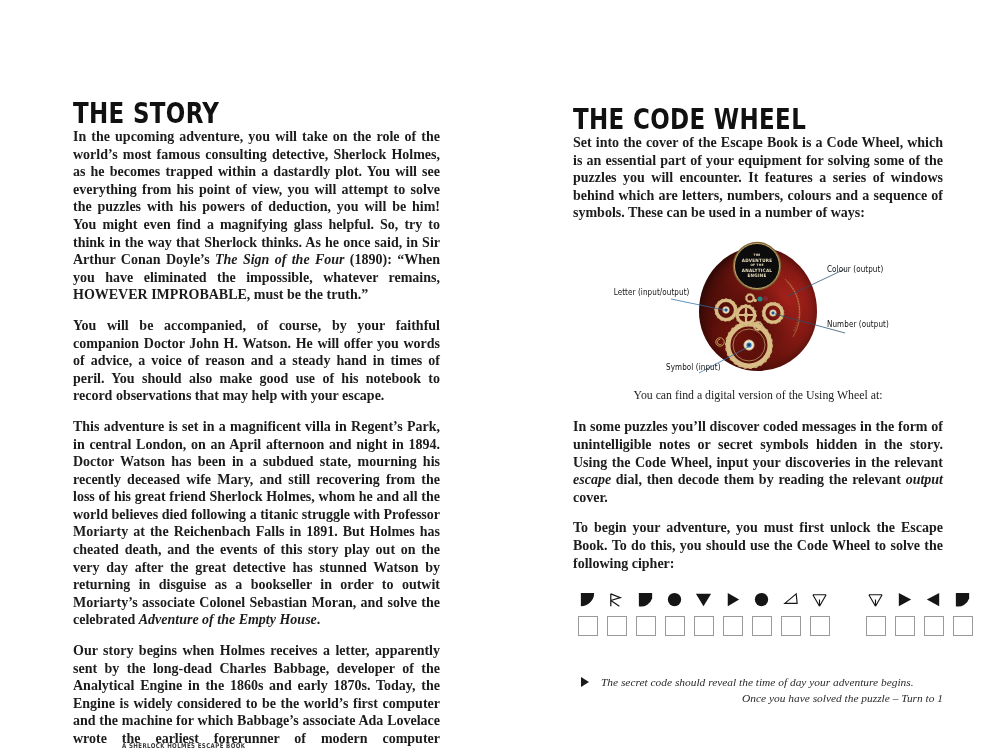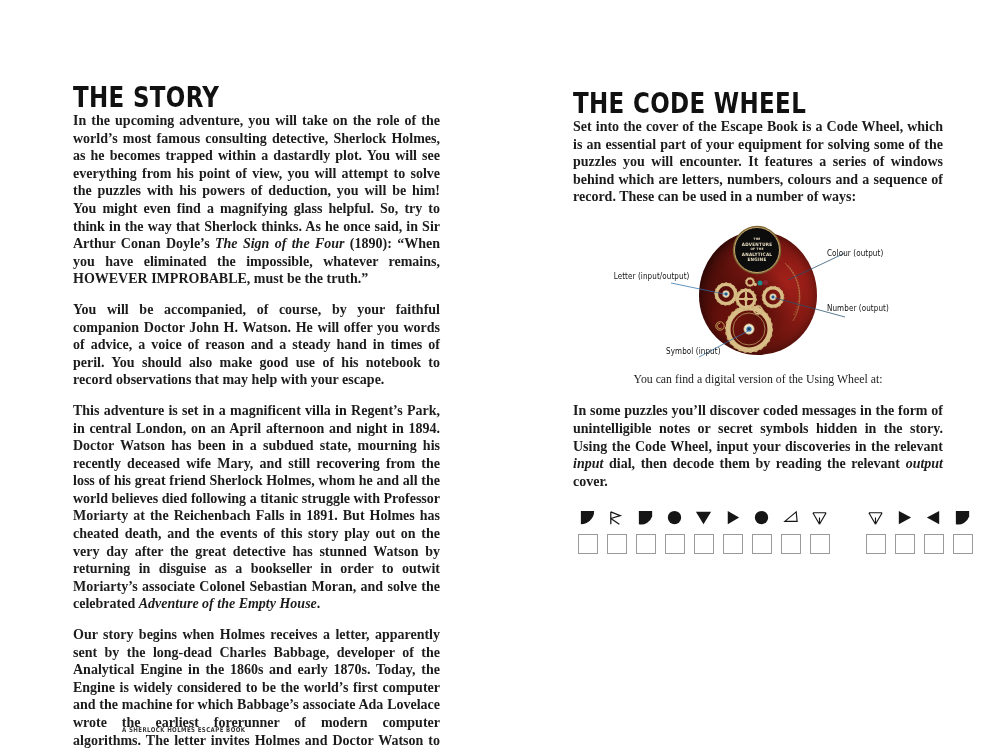--- a/index.html
+++ b/index.html
@@ -12,20 +12,21 @@
     background: #ffffff;
     font-family: "Liberation Serif", serif;
     color: #1a1a1a;
     overflow: hidden;
     position: relative;
   }
   .spread {
     position: absolute;
     inset: 0;
     display: flex;
+    margin-top: 16px;
   }
   .page {
     position: relative;
     width: 500px;
     height: 750px;
     box-sizing: border-box;
   }
   .page-left  { padding: 0 60px 0 73px; }
   .page-right { padding: 6px 57px 0 73px; }
 
@@ -247,21 +248,21 @@
 
     <p class="body-text">Our story begins when Holmes receives a letter, apparently sent by the long-dead Charles Babbage, developer of the Analytical Engine in the 1860s and early 1870s. Today, the Engine is widely considered to be the world’s first computer and the machine for which Babbage’s associate Ada Lovelace wrote the earliest forerunner of modern computer algorithms. The letter invites Holmes and Doctor Watson to St Thomas’s Lodge, Regent’s Park, implying that they will see a transformed version of the Engine, which was never completed by Babbage or Lovelace. Meanwhile, Sherlock’s brother Mycroft is missing. Could this be connected to the mysterious letter?</p>
 
     <div class="footer footer-left">A SHERLOCK HOLMES ESCAPE BOOK</div>
   </div>
 
   <div class="page page-right">
 
     <h1 class="section-title">THE CODE WHEEL</h1>
 
-    <p class="body-text first-para">Set into the cover of the Escape Book is a Code Wheel, which is an essential part of your equipment for solving some of the puzzles you will encounter. It features a series of windows behind which are letters, numbers, colours and a sequence of record. These can be used in a number of ways:</p>
+    <p class="body-text first-para">Set into the cover of the Escape Book is a Code Wheel, which is an essential part of your equipment for solving some of the puzzles you will encounter. It features a series of windows behind which are letters, numbers, colours and a sequence of symbols. These can be used in a number of ways:</p>
 
     <div class="wheel-block">
       <div class="wheel-figure">
 
         <div class="wheel-disc"></div>
 
         <svg class="wheel-svg" viewBox="0 0 130 136">
           <defs>
             <g id="gearteeth"></g>
           </defs>
@@ -338,22 +339,23 @@
 
         <div class="wheel-label lbl-letter">Letter (input/output)</div>
         <div class="wheel-label lbl-symbol">Symbol (input)</div>
         <div class="wheel-label lbl-colour">Colour (output)</div>
         <div class="wheel-label lbl-number">Number (output)</div>
       </div>
     </div>
 
     <p class="wheel-url"><span>You can find a digital version of the Using Wheel at:</span><br></p>
 
-    <p class="body-text"><span>In some puzzles you’ll discover coded messages in the form of unintelligible notes or secret symbols hidden in the story. Using the Code Wheel, input your discoveries in the relevant </span><em>input</em><span> dial, then decode them by reading the relevant </span><em>output</em><span> cover.</span></p>
-
+    <p class="body-text"><span>In some puzzles you’ll discover coded messages in the form of unintelligible notes or secret symbols hidden in the story. Using the Code Wheel, input your discoveries in the relevant </span><em>escape</em><span> dial, then decode them by reading the relevant </span><em>output</em><span> cover.</span></p>
+
+    <p class="body-text">To begin your adventure, you must first unlock the Escape Book. To do this, you should use the Code Wheel to solve the following cipher:</p>
 
     <div class="cipher-block">
       <div class="cipher-row">
 
         <div class="cipher-group">
 
           <div class="cipher-cell">
             <div class="glyph-wrap">
               <svg width="19" height="19" viewBox="0 0 20 20">
                   <path d="M3,2 H17 A14,14 0 0 1 3,16 Z" fill="#151515"></path>
@@ -472,15 +474,20 @@
               <svg width="19" height="19" viewBox="0 0 20 20">
                   <path d="M3,2 H17 V8 A12,12 0 0 1 3,16 Z" fill="#151515"></path>
                 </svg>
             </div>
             <div class="ans-box"></div>
           </div>
         </div>
       </div>
     </div>
 
+    <div class="hint">
+      <span class="arrow"></span>
+      <span class="hint-line1">The secret code should reveal the time of day your adventure begins.</span>
+      <span class="hint-line2">Once you have solved the puzzle – Turn to 1</span>
+    </div>
 
   </div>
 </div>
 
 </body></html>

